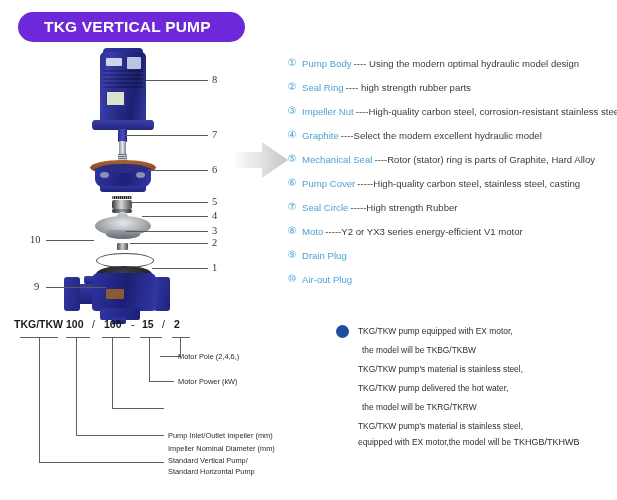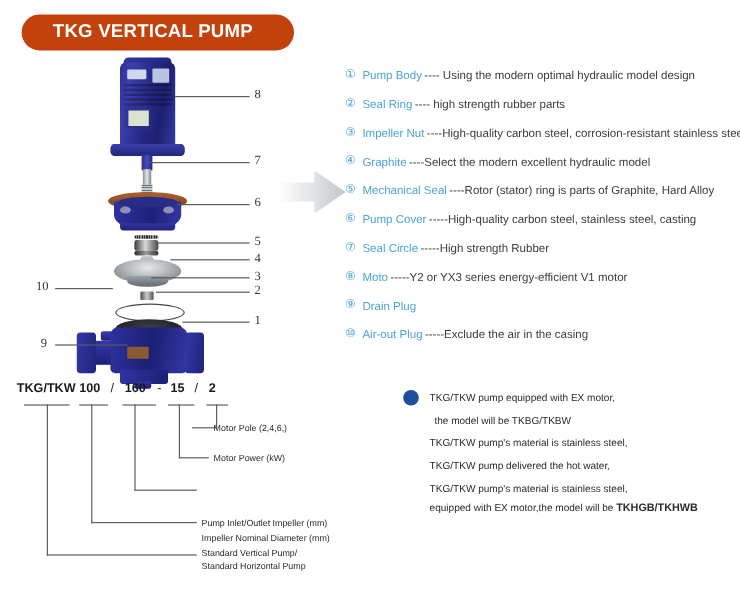--- a/index.html
+++ b/index.html
@@ -7,21 +7,21 @@
     width:617px;height:500px;background:#ffffff;
     font-family:"Liberation Sans",sans-serif;
     position:relative;overflow:hidden;
   }
   .root{position:absolute;left:0;top:0;width:617px;height:500px;}
 
   
   #title-banner{
     position:absolute;left:18px;top:12px;
     width:227px;height:30px;border-radius:15px;
-    background:#c2410c;
+    background:#6d28d9;
     display:flex;align-items:center;
   }
   #title-text{
     color:#ffffff;font-size:15.5px;font-weight:bold;
     letter-spacing:.2px;padding-left:26px;white-space:nowrap;
   }
 
   
   #diagram{position:absolute;left:0;top:44px;width:245px;height:262px;}
 
@@ -150,21 +150,21 @@
   #note-bullet{
     position:absolute;left:0;top:3px;width:13px;height:13px;
     border-radius:50%;background:#1e4f9e;
   }
   .note-line{
     font-size:8.4px;color:#2d2d2d;line-height:19px;
     margin-left:22px;white-space:nowrap;
   }
   .note-line.indent{margin-left:26px;}
   .note-line.tight{line-height:13px;}
-  .bold{font-weight:bold;font-size:9px;margin-top:32px;}
+  .bold{font-weight:normal;font-size:9px;margin-top:32px;}
 </style>
 </head>
 <body>
 
 <div class="root">
 
   <div id="title-banner">
     <span id="title-text">TKG VERTICAL PUMP</span>
   </div>
 
@@ -301,21 +301,20 @@
         <span class="leg-term">Moto</span>
         <span class="leg-desc">-----Y2 or YX3 series energy-efficient V1 motor</span>
       </div>
       <div class="leg-row">
         <span class="leg-circle" style="border: none; font-size: 10px; line-height: 10px; width: 12px;">⑨</span>
         <span class="leg-term">Drain Plug</span>
       </div>
       <div class="leg-row">
         <span class="leg-circle" style="border: none; font-size: 10px; line-height: 10px; width: 12px;">⑩</span>
         <span class="leg-term">Air-out Plug</span>
-        <span class="leg-desc">-----Exclude the air in the casing</span>
       </div>
     </div>
 
   <div id="model">
     <div class="mcode" style="left:14px;top:8px;">TKG/TKW</div>
     <div class="mcode" style="left:66px;top:8px;">100</div>
     <div class="mslash" style="left:92px;top:8px;">/</div>
     <div class="mcode" style="left:104px;top:8px;">160</div>
     <div class="mslash" style="left:131px;top:8px;">-</div>
     <div class="mcode" style="left:142px;top:8px;">15</div>
@@ -353,18 +352,19 @@
     <div class="mlabel" style="left:178px;top:41px;">Motor Pole (2,4,6,)</div>
   </div>
 
   <div id="notes">
     <div id="note-bullet"></div>
     <div id="notes-lines">
         <div class="note-line">TKG/TKW pump equipped with EX motor,</div>
         <div class="note-line indent">the model will be TKBG/TKBW</div>
         <div class="note-line">TKG/TKW pump's material is stainless steel,</div>
         <div class="note-line">TKG/TKW pump delivered the hot water,</div>
+        <div class="note-line indent">the model will be TKRG/TKRW</div>
         <div class="note-line">TKG/TKW pump's material is stainless steel,</div>
         <div class="note-line tight"><span>equipped with EX motor,the model will be </span><span class="bold">TKHGB/TKHWB</span></div>
       </div>
   </div>
 
 </div>
 
 </body></html>

